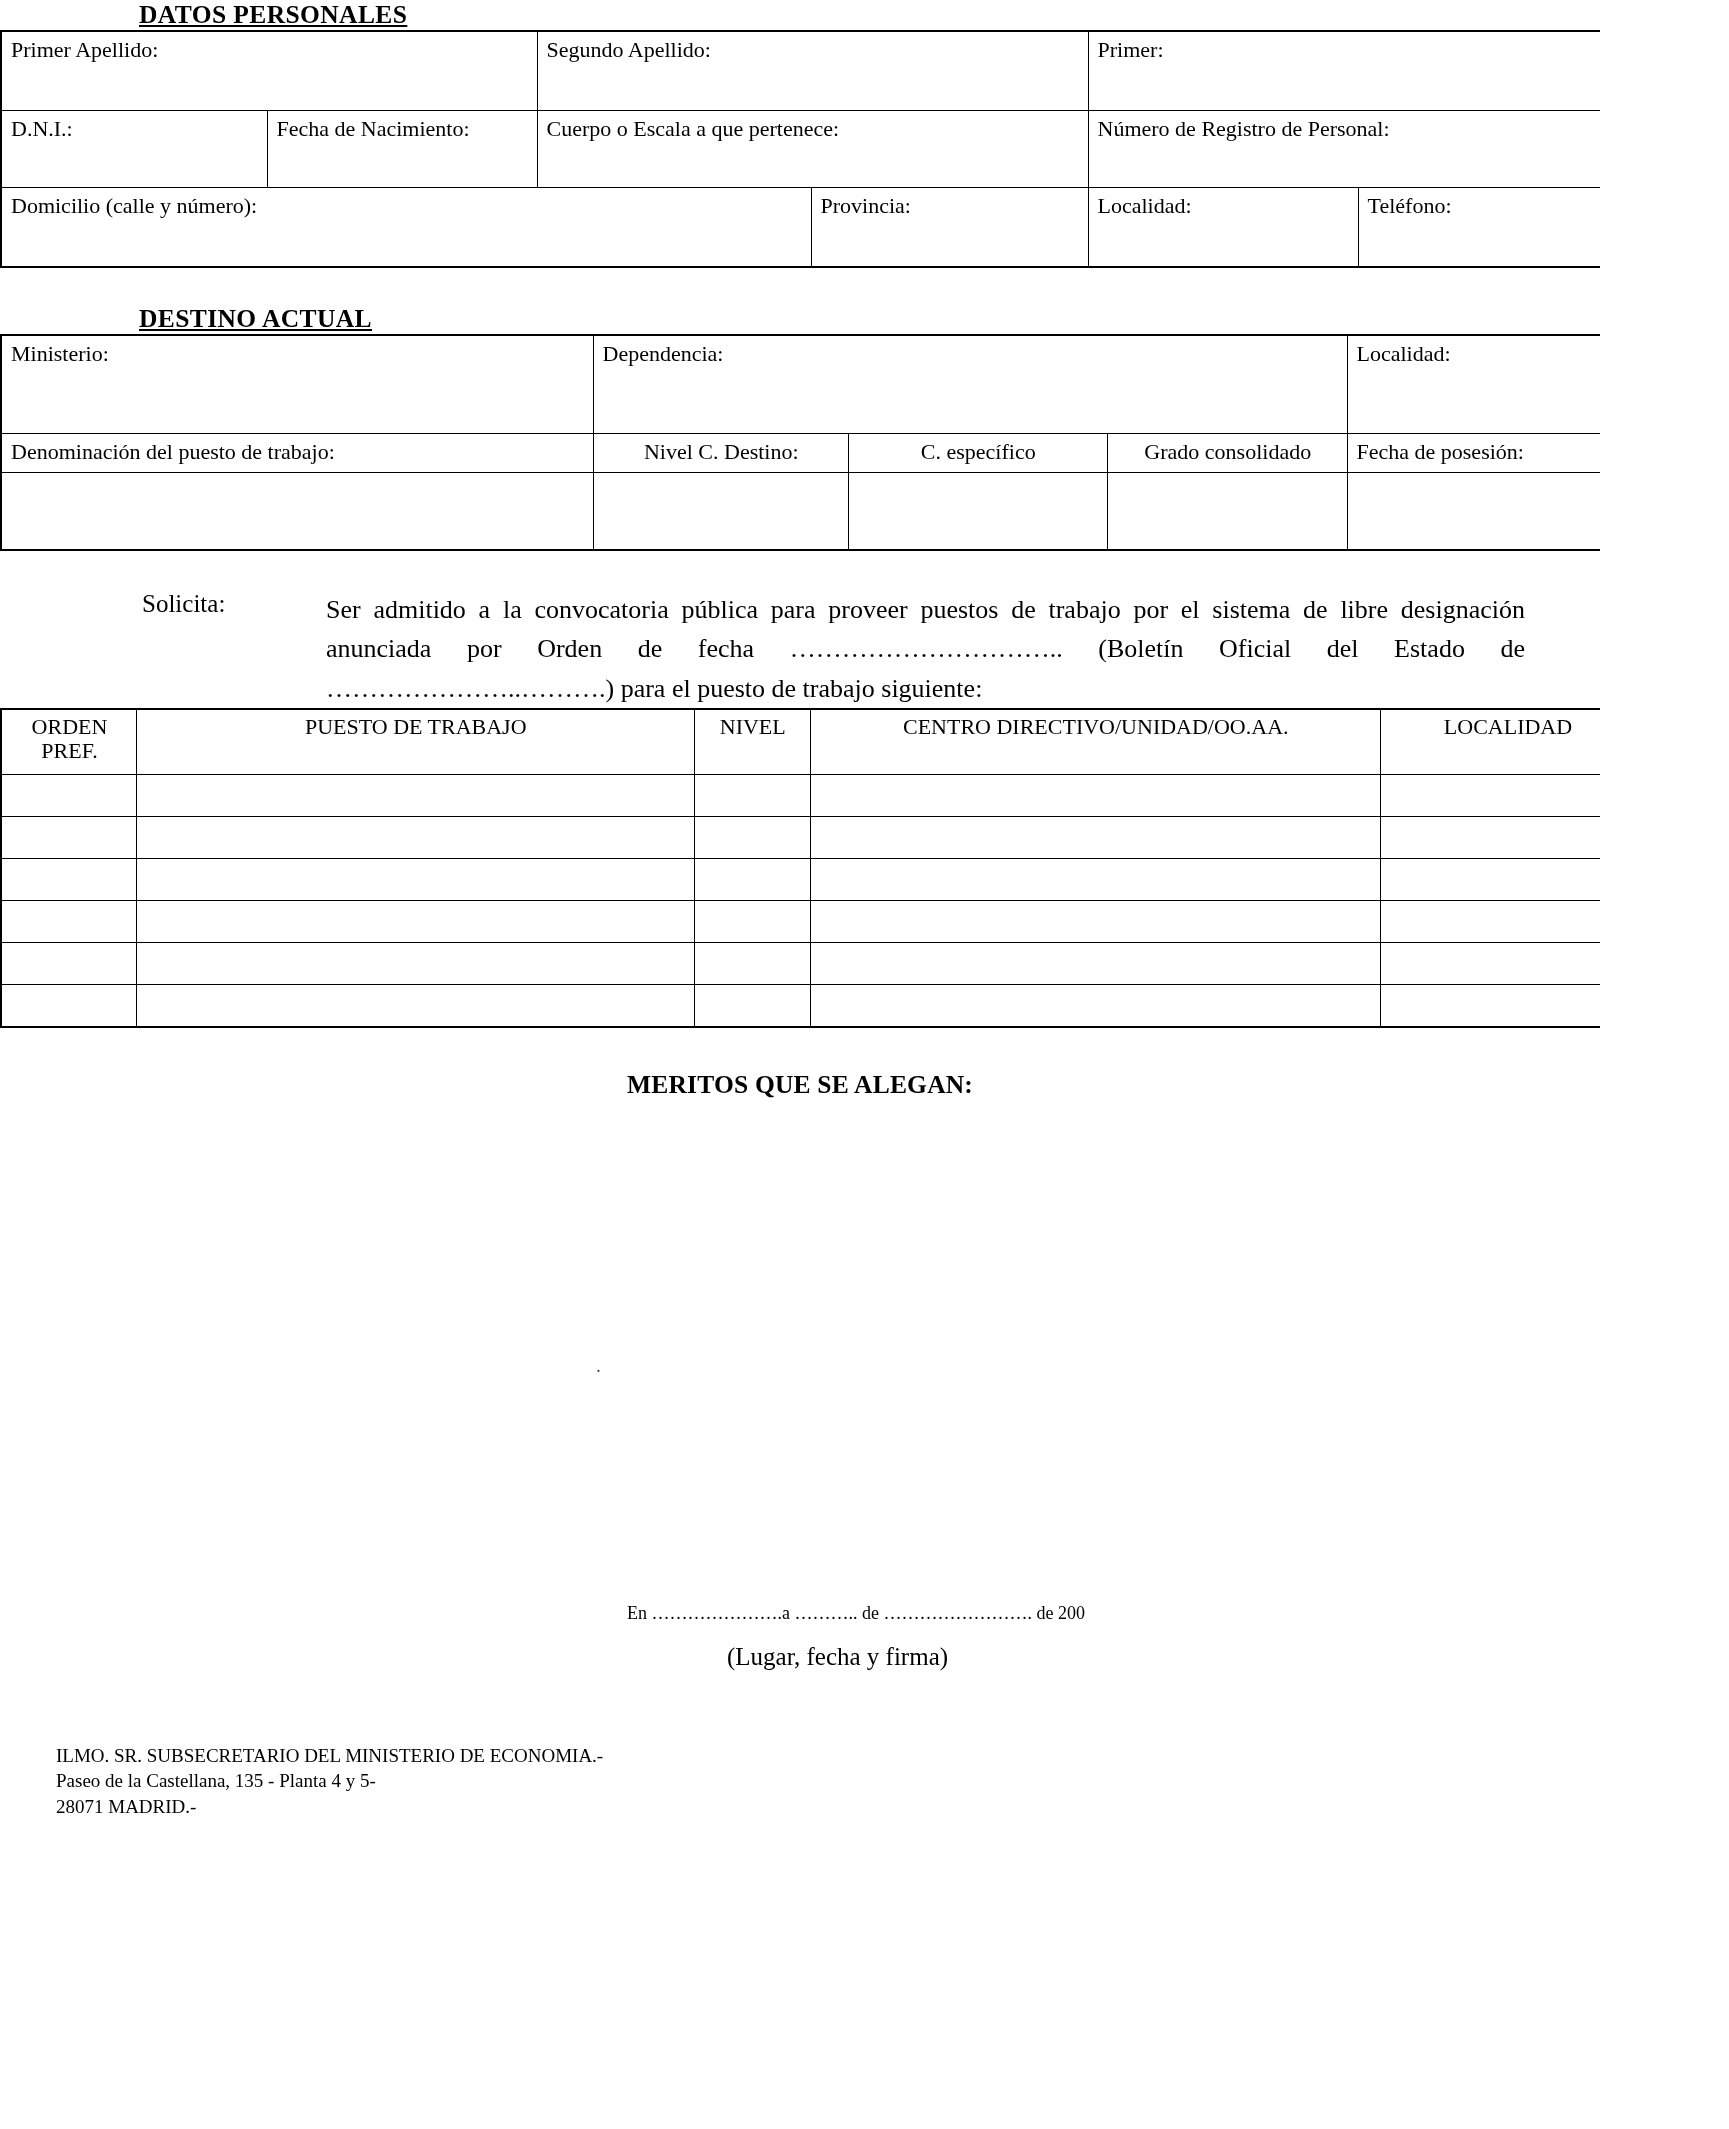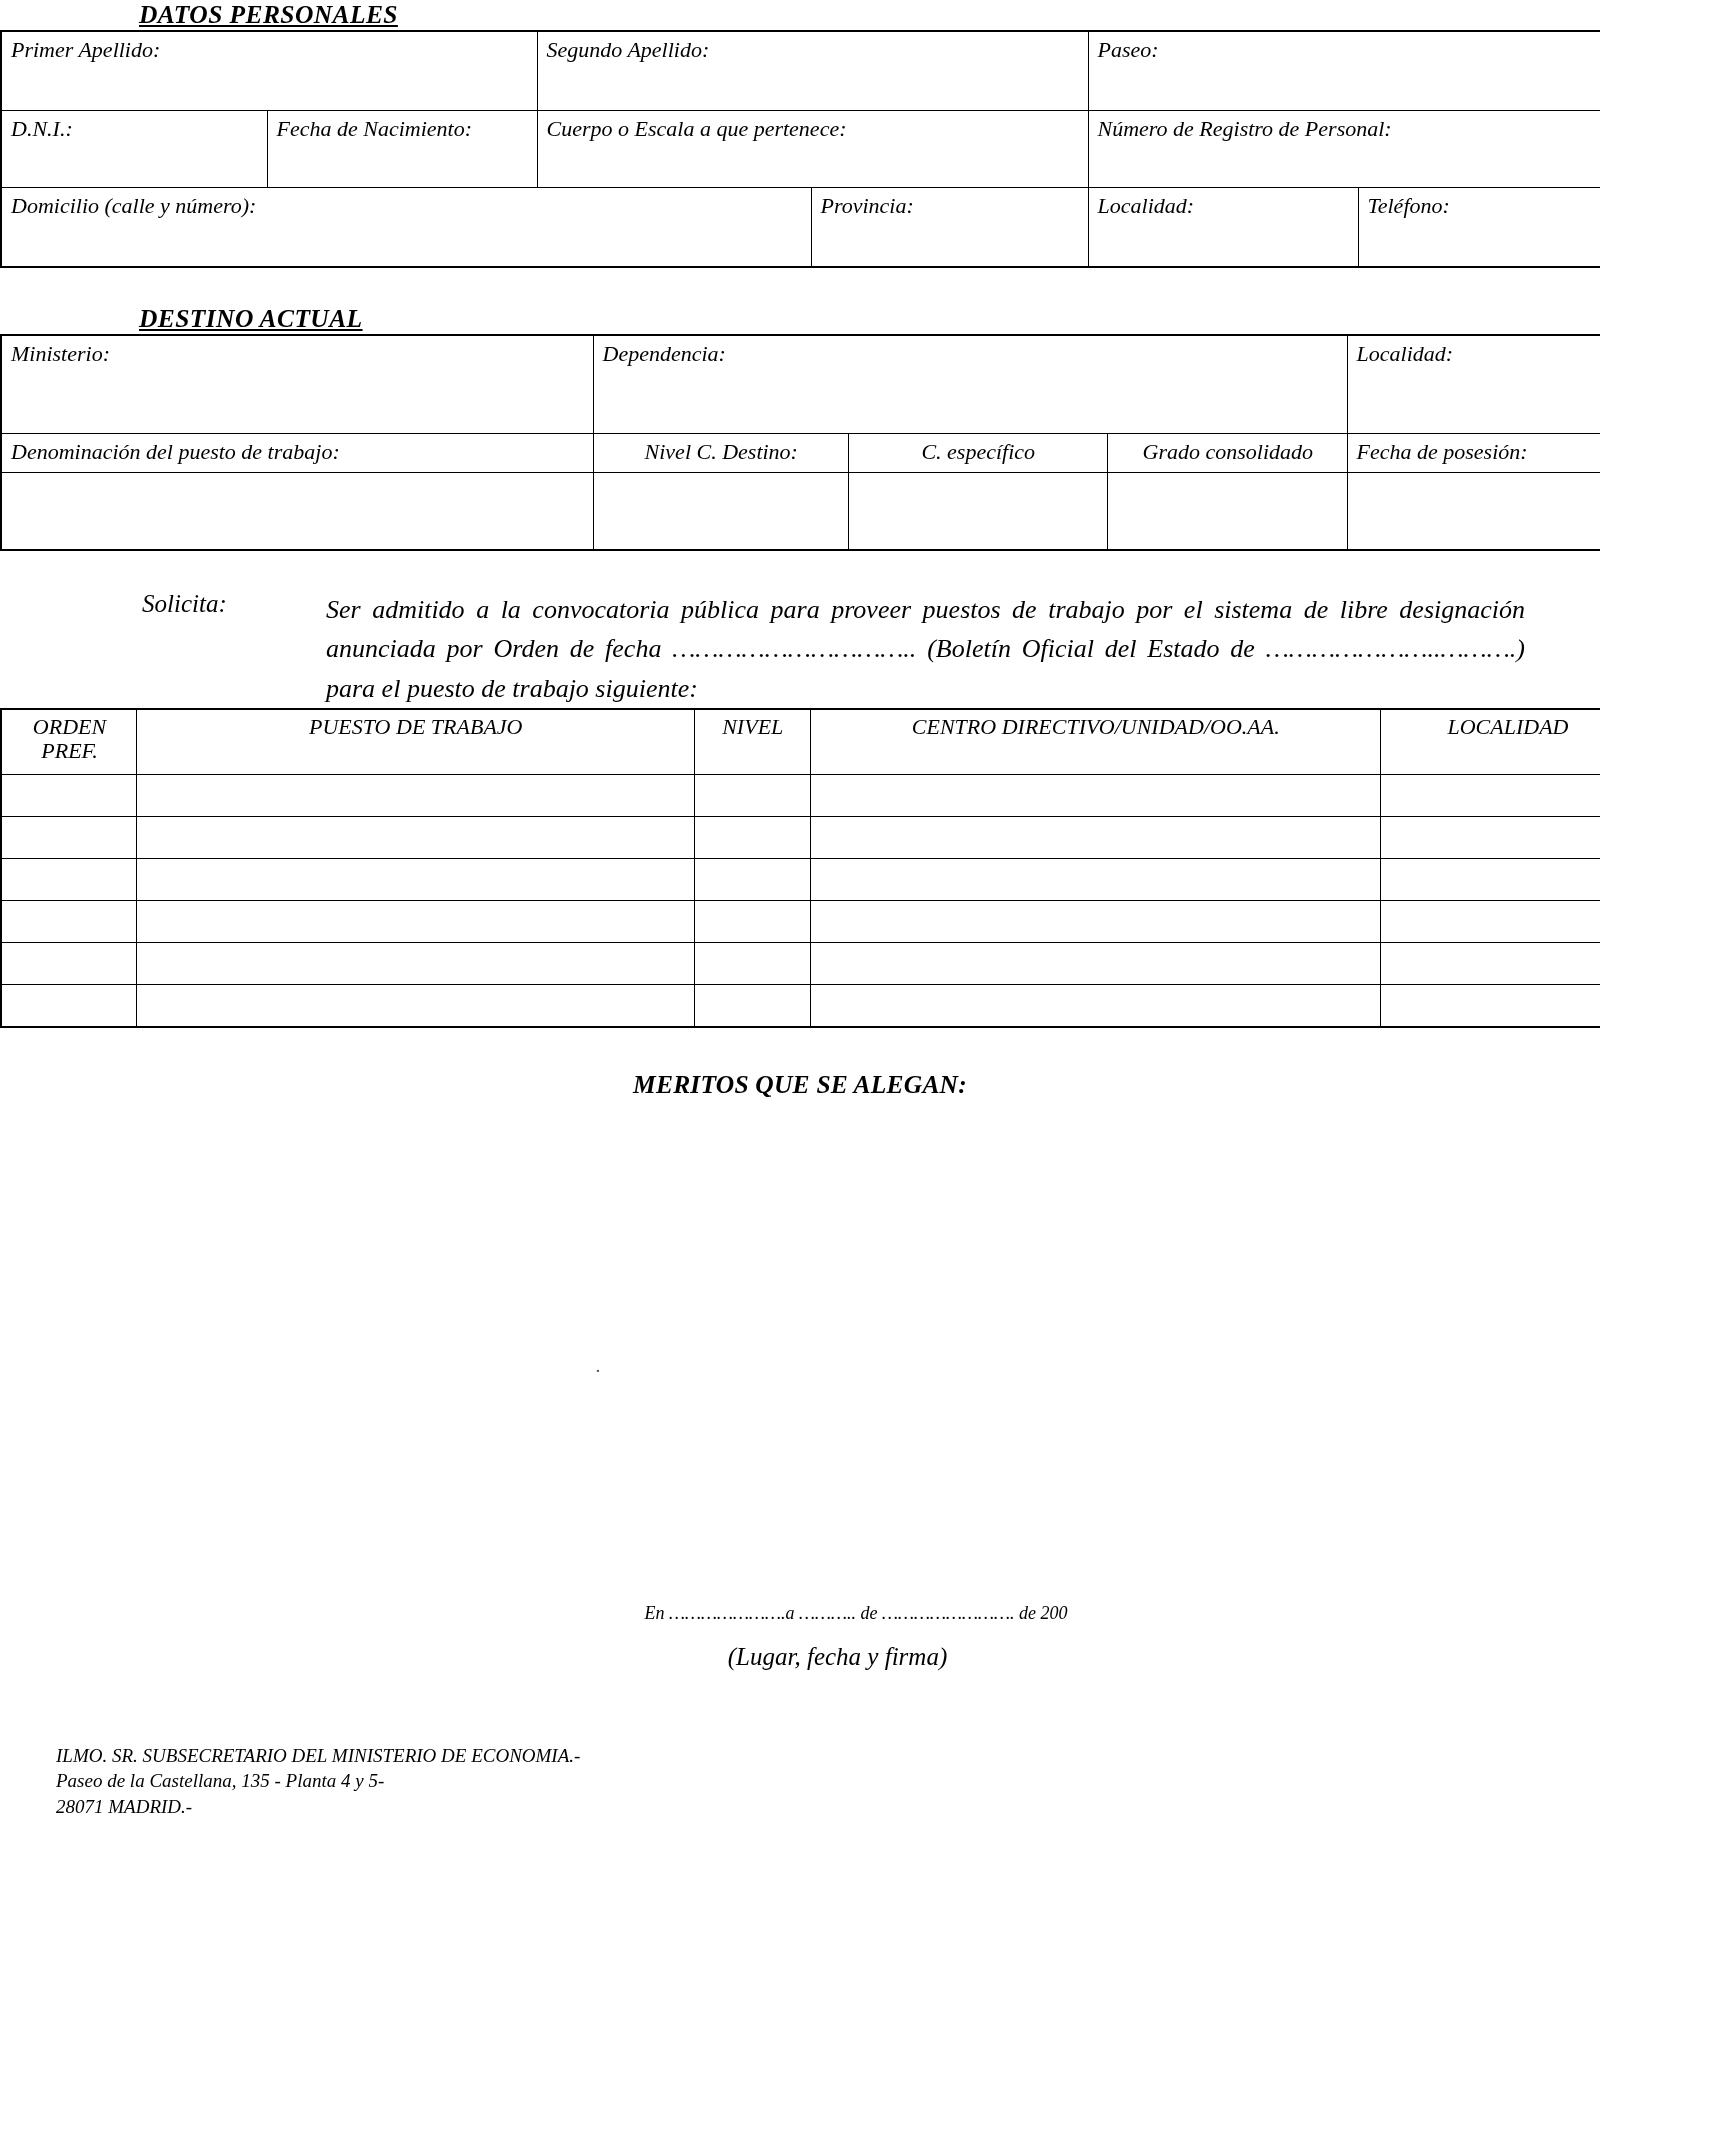--- a/index.html
+++ b/index.html
@@ -14,21 +14,20 @@
     -webkit-font-smoothing: antialiased;
   }
   .page {
     position: relative;
     width: 1600px;
     height: 2129px;
     box-sizing: border-box;
     padding: 0;
     background: #ffffff;
     overflow: hidden;
-    font-style: italic;
   }
 
   
   .section-heading {
     font-family: "Liberation Serif", serif;
     font-weight: bold;
     font-size: 25.5px;
     letter-spacing: 0.4px;
     text-decoration: underline;
     display: inline-block;
@@ -175,21 +174,21 @@
     </colgroup>
     <tbody>
       <tr class="r1">
         <td colspan="2">
             <span class="cell-label">Primer Apellido:</span>
           </td>
         <td colspan="2">
             <span class="cell-label">Segundo Apellido:</span>
           </td>
         <td colspan="2">
-            <span class="cell-label">Paseo:</span>
+            <span class="cell-label">Primer:</span>
           </td>
       </tr>
       <tr class="r2">
         <td>
             <span class="cell-label">D.N.I.:</span>
           </td>
         <td>
             <span class="cell-label">Fecha de Nacimiento:</span>
           </td>
         <td colspan="2">

